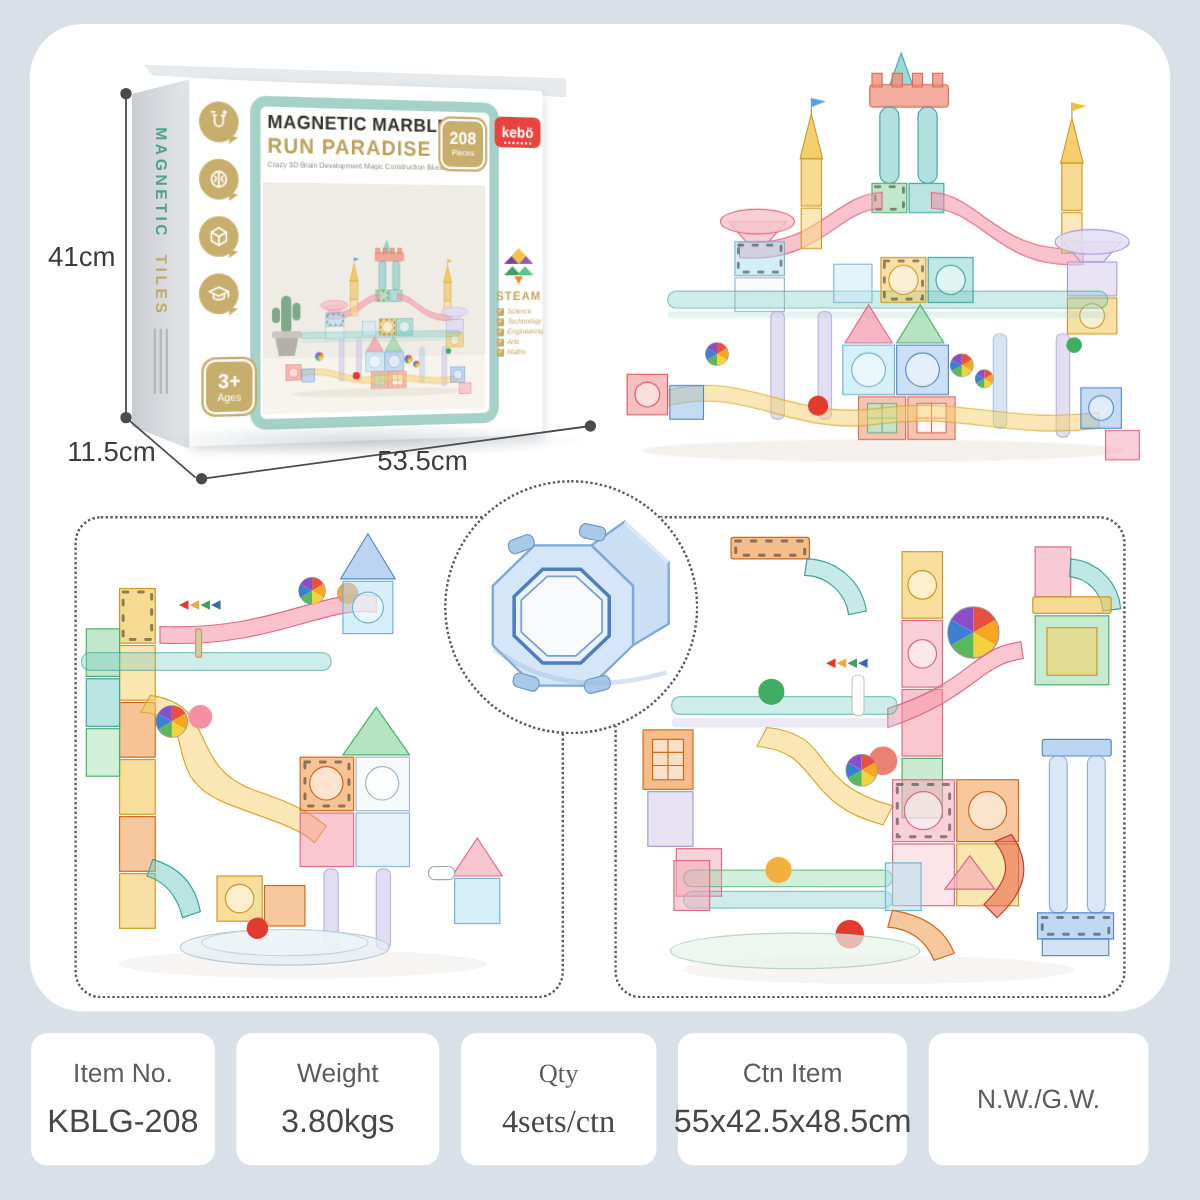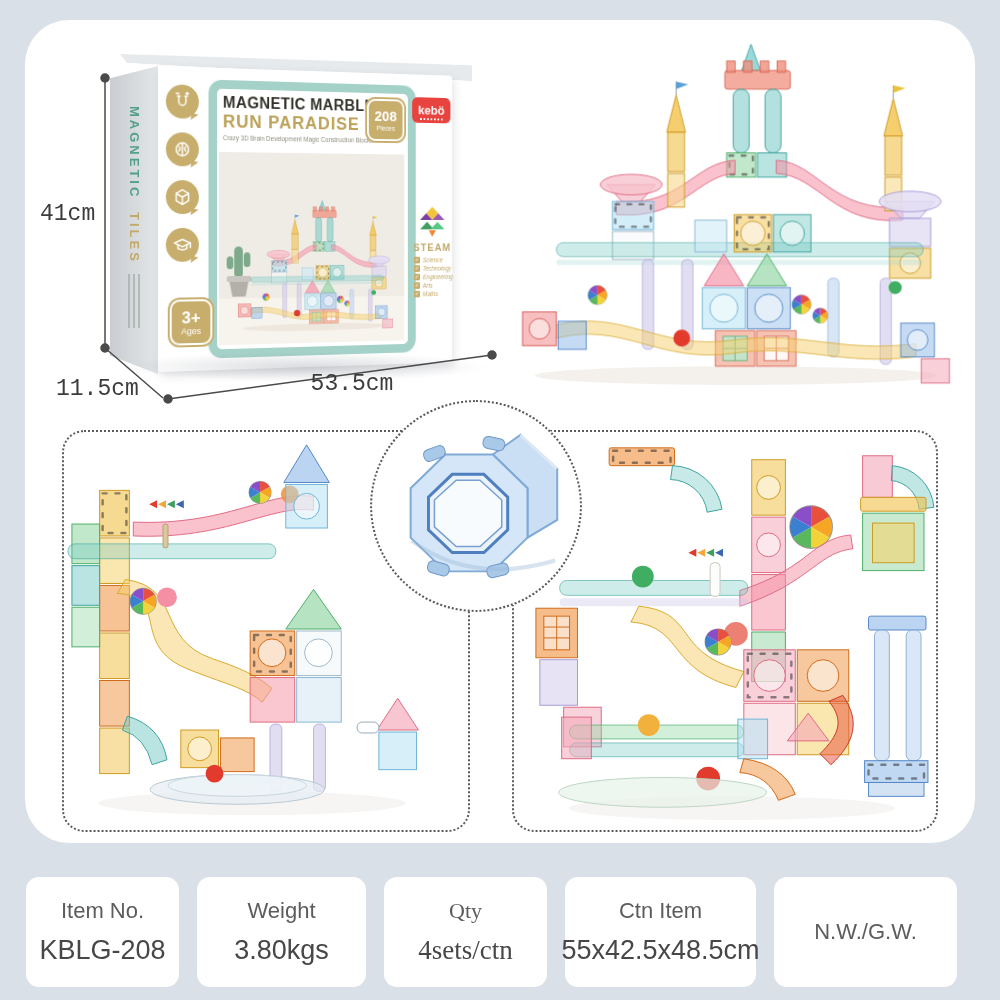--- a/index.html
+++ b/index.html
@@ -5,23 +5,23 @@
   * { margin:0; padding:0; box-sizing:border-box; }
   html,body { width:1000px; height:1000px; }
   body { font-family:"Liberation Sans", sans-serif; background:#d9e0e8; overflow:hidden; }
   .stage { position:relative; width:1000px; height:1000px; }
 
   .main-card { position:absolute; left:25px; top:20px; width:950px; height:823px;
                background:#ffffff; border-radius:44px; }
 
   
   .dim-lines { position:absolute; left:0; top:0; width:520px; height:430px; pointer-events:none; z-index:3; }
-  .dim { position:absolute; color:#3c3c3c; font-size:23px; z-index:3;font-family:Liberation Mono, monospace; }
+  .dim { position:absolute; color:#3c3c3c; font-size:23px; z-index:3; }
   .dim-h { left:40px;  top:201px; }
-  .dim-d { left:56px;  top:376px; }
+  .dim-d { left:56px;  top:363px; }
   .dim-w { left:302px; top:371px; width:100px; text-align:center; }
 
   
   .box3d { position:absolute; left:0; top:0; width:520px; height:430px; z-index:2; }
   .box3d::after { content:''; position:absolute; left:120px; top:352px; width:370px; height:30px;
                   background:radial-gradient(ellipse at center, rgba(110,115,128,.25), transparent 70%); }
   .box-top { position:absolute; left:120px; top:56px; width:352px; height:16px; background:#e7eaec;
              transform:skewY(3deg); clip-path:polygon(0 45%, 100% 0, 100% 100%, 2% 100%); }
   .box-spine { position:absolute; left:110px; top:66px; width:48px; height:308px;
                background:linear-gradient(90deg,#c9cdd1,#e4e7e9);
@@ -90,21 +90,21 @@
            background:#fff; z-index:2; overflow:hidden; }
   .panel-left  { left:62px;  width:408px; }
   .panel-right { left:512px; width:426px; }
   .panel svg { width:100%; height:100%; }
 
   .circle-inset { position:absolute; left:370px; top:400px; width:212px; height:212px; background:#fff;
                   border:2.5px dotted #5a5a5a; border-radius:50%; z-index:5; overflow:hidden; }
   .circle-inset svg { width:100%; height:100%; }
 
   
-  .specs { position:absolute; left:26px; top:861px; width:948px; display:flex; gap:18px; z-index:2;margin-top:16px; }
+  .specs { position:absolute; left:26px; top:861px; width:948px; display:flex; gap:18px; z-index:2; }
   .spec-card { background:#fff; border-radius:13px; height:110px; display:flex; flex-direction:column;
                align-items:center; justify-content:center; gap:11px; }
   .spec-card:nth-child(1){ width:153px; } .spec-card:nth-child(2){ width:169px;text-align:center; }
   .spec-card:nth-child(3){ width:163px;font-family:Liberation Serif, serif; } .spec-card:nth-child(4){ width:191px; }
   .spec-card:nth-child(5){ width:183px; }
   .spec-label { font-size:22px; color:#5c5c5c; }
   .spec-value { font-size:27px; color:#474747; }
 
   
   .m { fill:none; stroke:#1f1f1f; stroke-opacity:.5; stroke-width:2.5; stroke-dasharray:4 9; stroke-linecap:round; }

